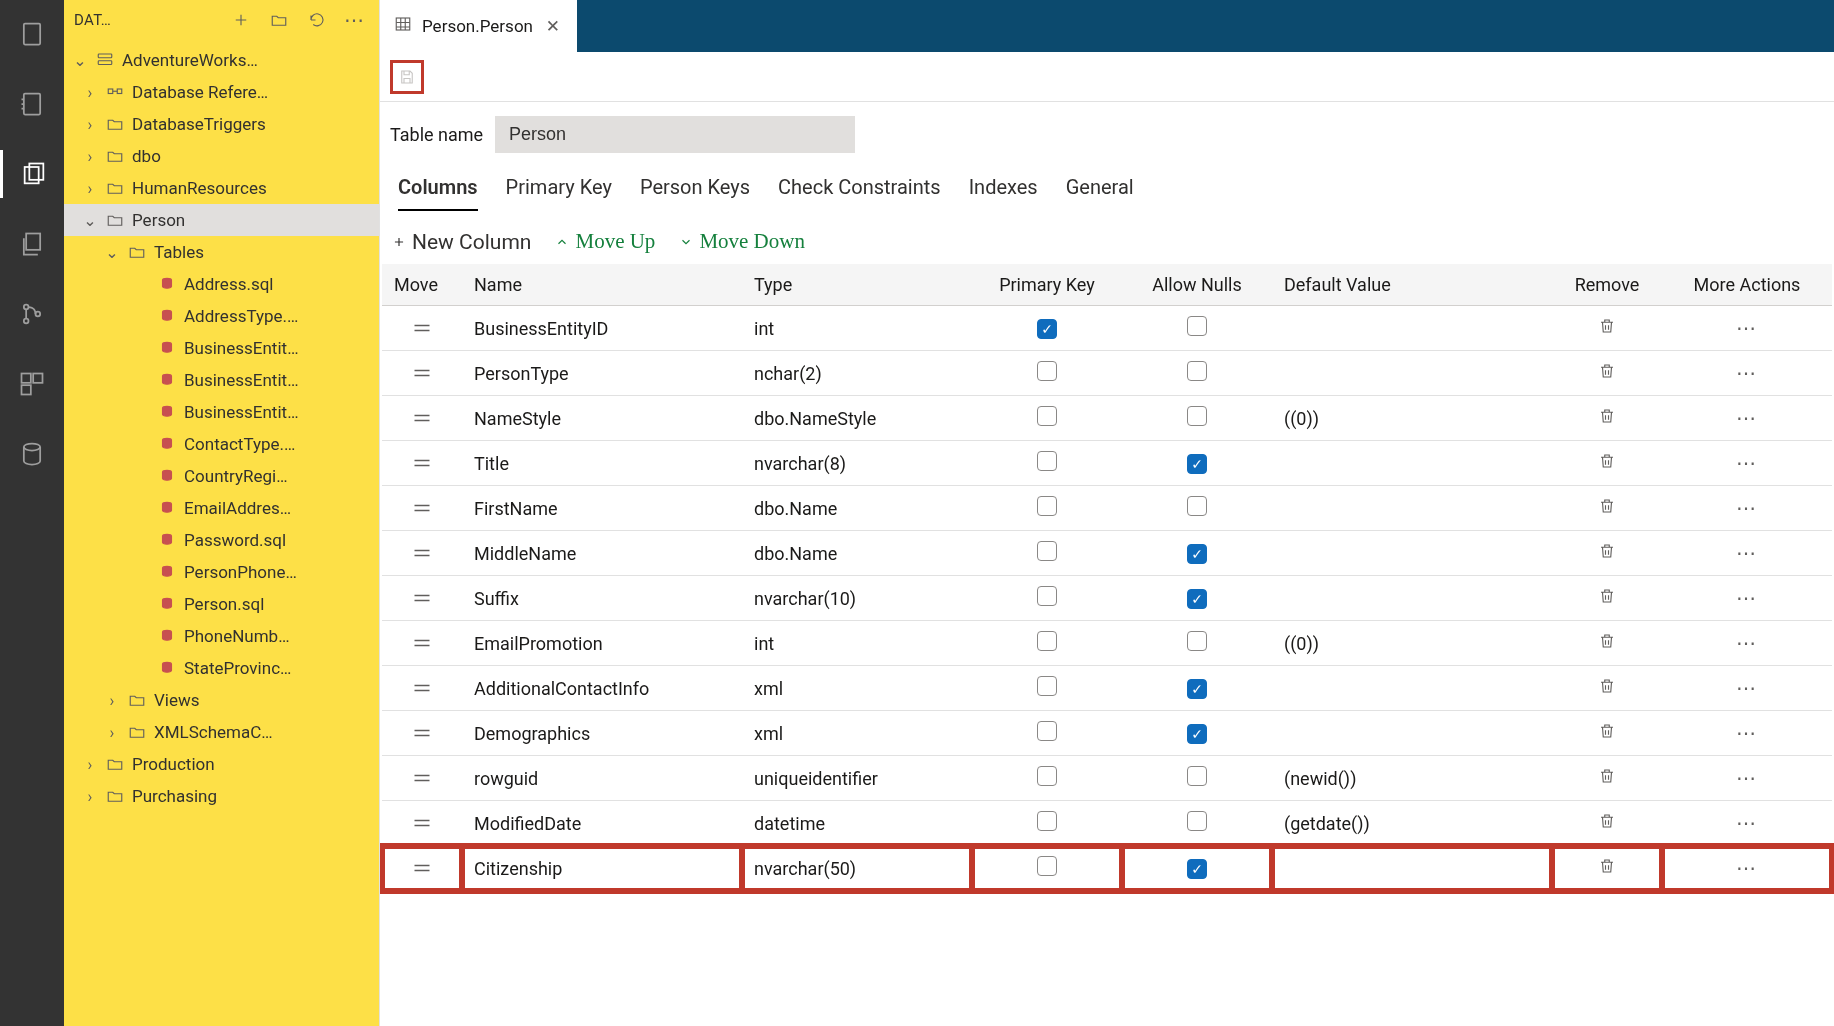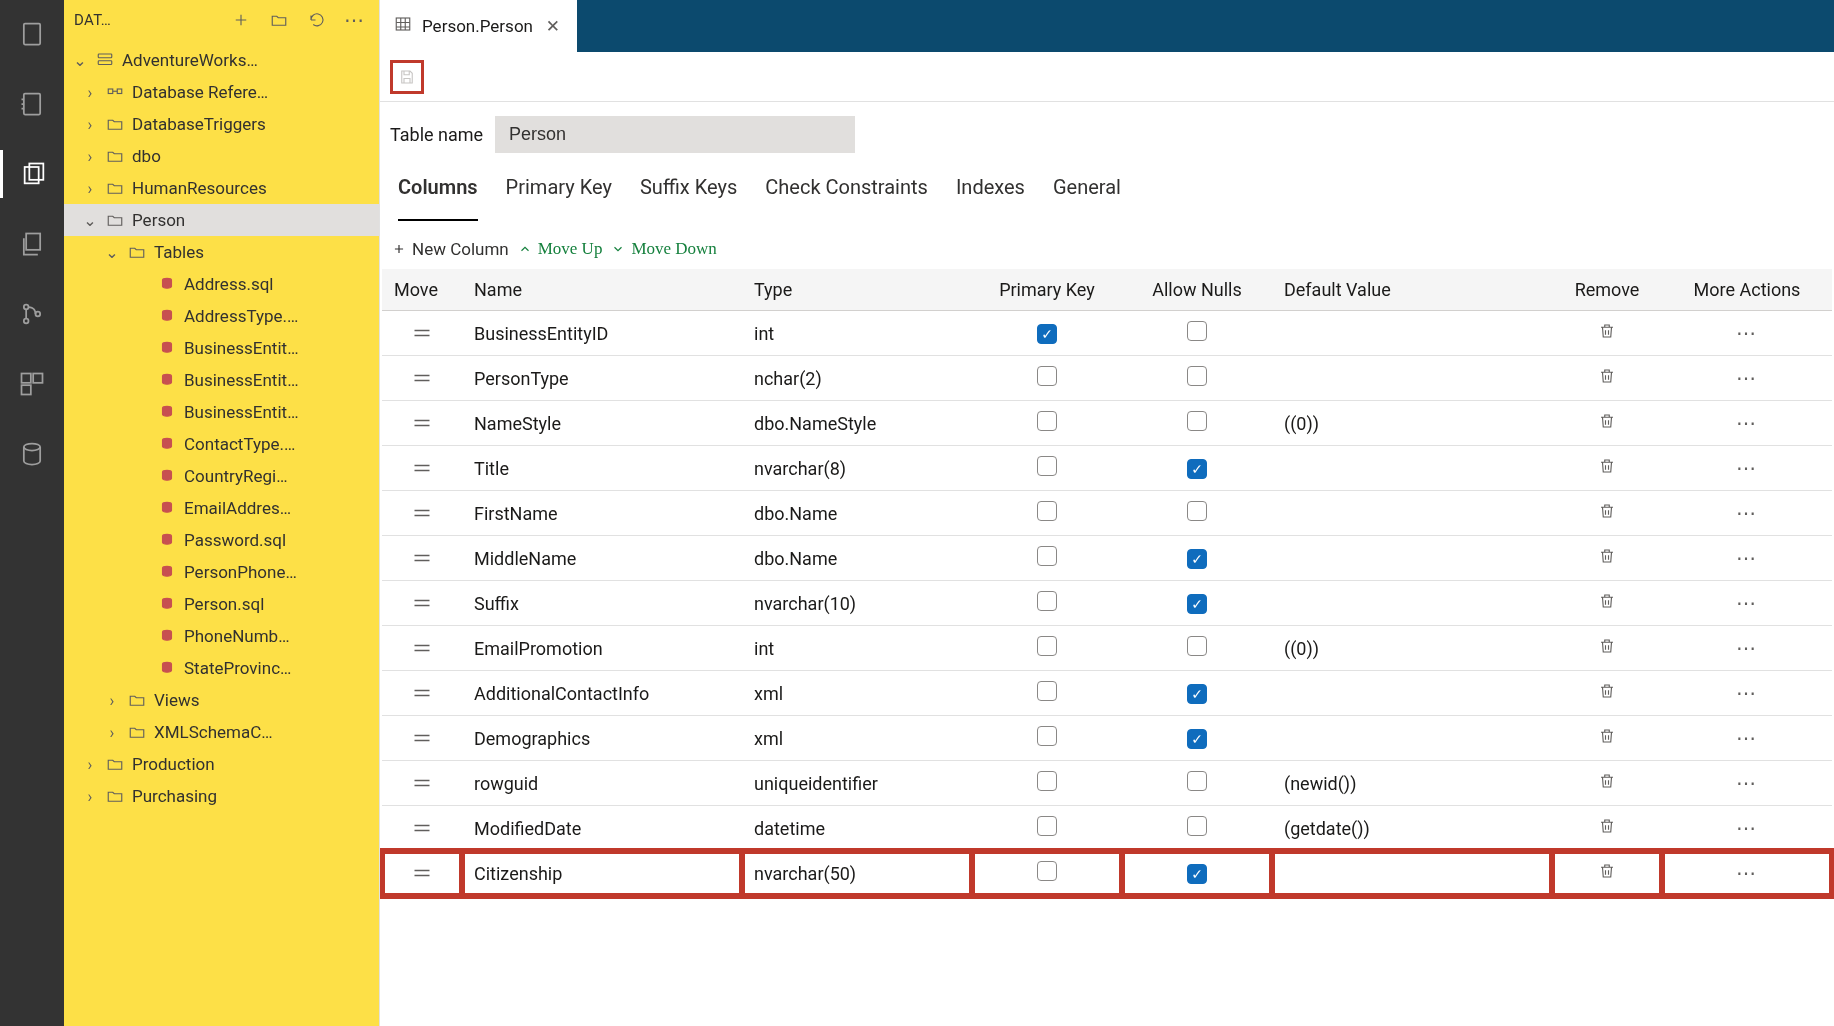--- a/index.html
+++ b/index.html
@@ -132,28 +132,28 @@
     color: #323130;
   }
   .tabs-row {
     display: flex;
     align-items: baseline;
     gap: 28px;
     padding: 14px 18px 0 18px;
     font-size: 20px;
     color: #323130;
   }
-  .tabs-row .tab-item { cursor: pointer; padding-bottom: 20px; }
+  .tabs-row .tab-item { cursor: pointer; padding-bottom: 10px; }
   .tabs-row .tab-item.active { font-weight: 600; border-bottom: 2px solid #000; }
   .action-row {
     display: flex;
     align-items: center;
-    gap: 9px;
+    gap: 24px;
     padding: 18px 12px 10px 12px;
-    font-size: 17px;
+    font-size: 21px;
     color: #323130;
   }
   .action-row .act { display: flex; align-items: center; gap: 6px; cursor: pointer; }
   .action-row .act.disabled { color: #15803d; cursor: default; font-family: Liberation Serif, serif; }
   .action-row svg { width: 14px; height: 14px; stroke: currentColor; fill: none; stroke-width: 2; }
   
   .grid-wrap { flex: 1; overflow: auto; padding: 0 2px; }
   table.grid { border-collapse: collapse; width: 100%; table-layout: fixed; }
   table.grid th, table.grid td {
     border-bottom: 1px solid #e1e1e1;
@@ -512,21 +512,21 @@
           </svg>
       </div>
     </div>
     <div class="table-name-row">
       <span>Table name</span>
       <input type="text" value="Person" style="">
     </div>
     <div class="tabs-row" id="designer-tabs">
         <span class="tab-item active">Columns</span>
         <span class="tab-item">Primary Key</span>
-        <span class="tab-item">Suffix Keys</span>
+        <span class="tab-item">Person Keys</span>
         <span class="tab-item">Check Constraints</span>
         <span class="tab-item">Indexes</span>
         <span class="tab-item">General</span>
       </div>
     <div class="action-row">
       <span class="act">
         <svg viewBox="0 0 24 24">
             <path d="M12 5v14M5 12h14"></path>
           </svg>
         <span>New Column</span>

